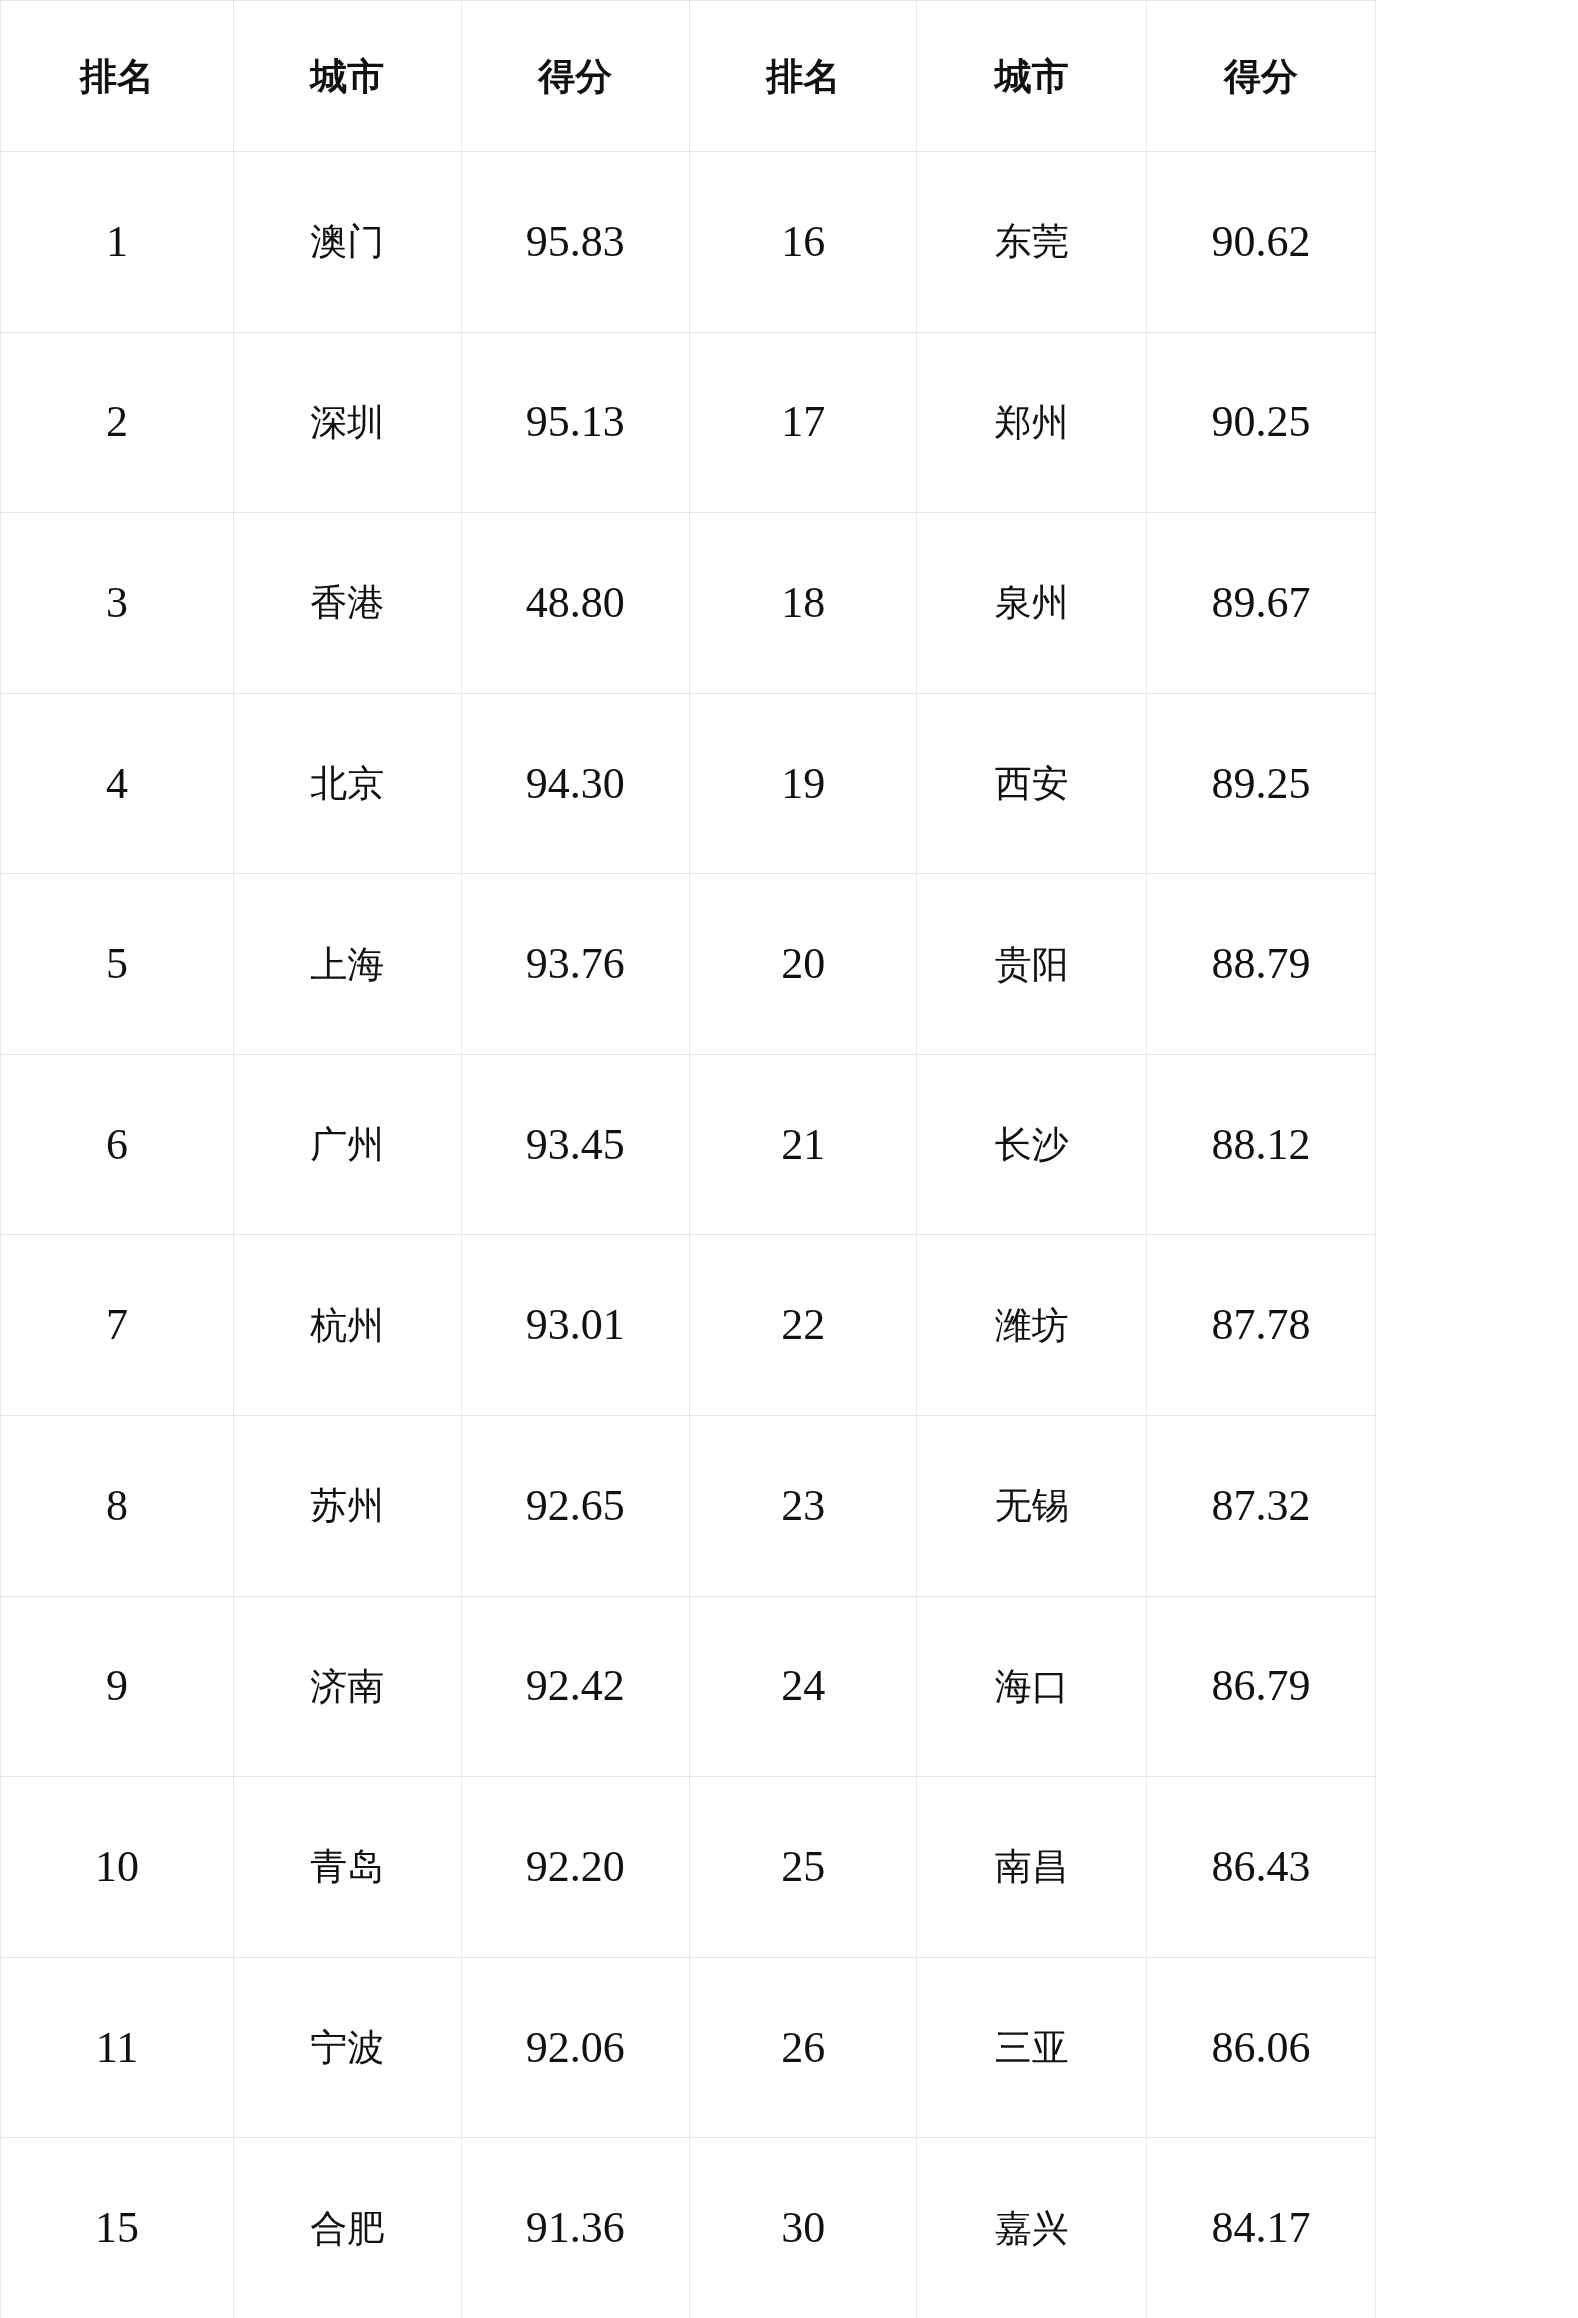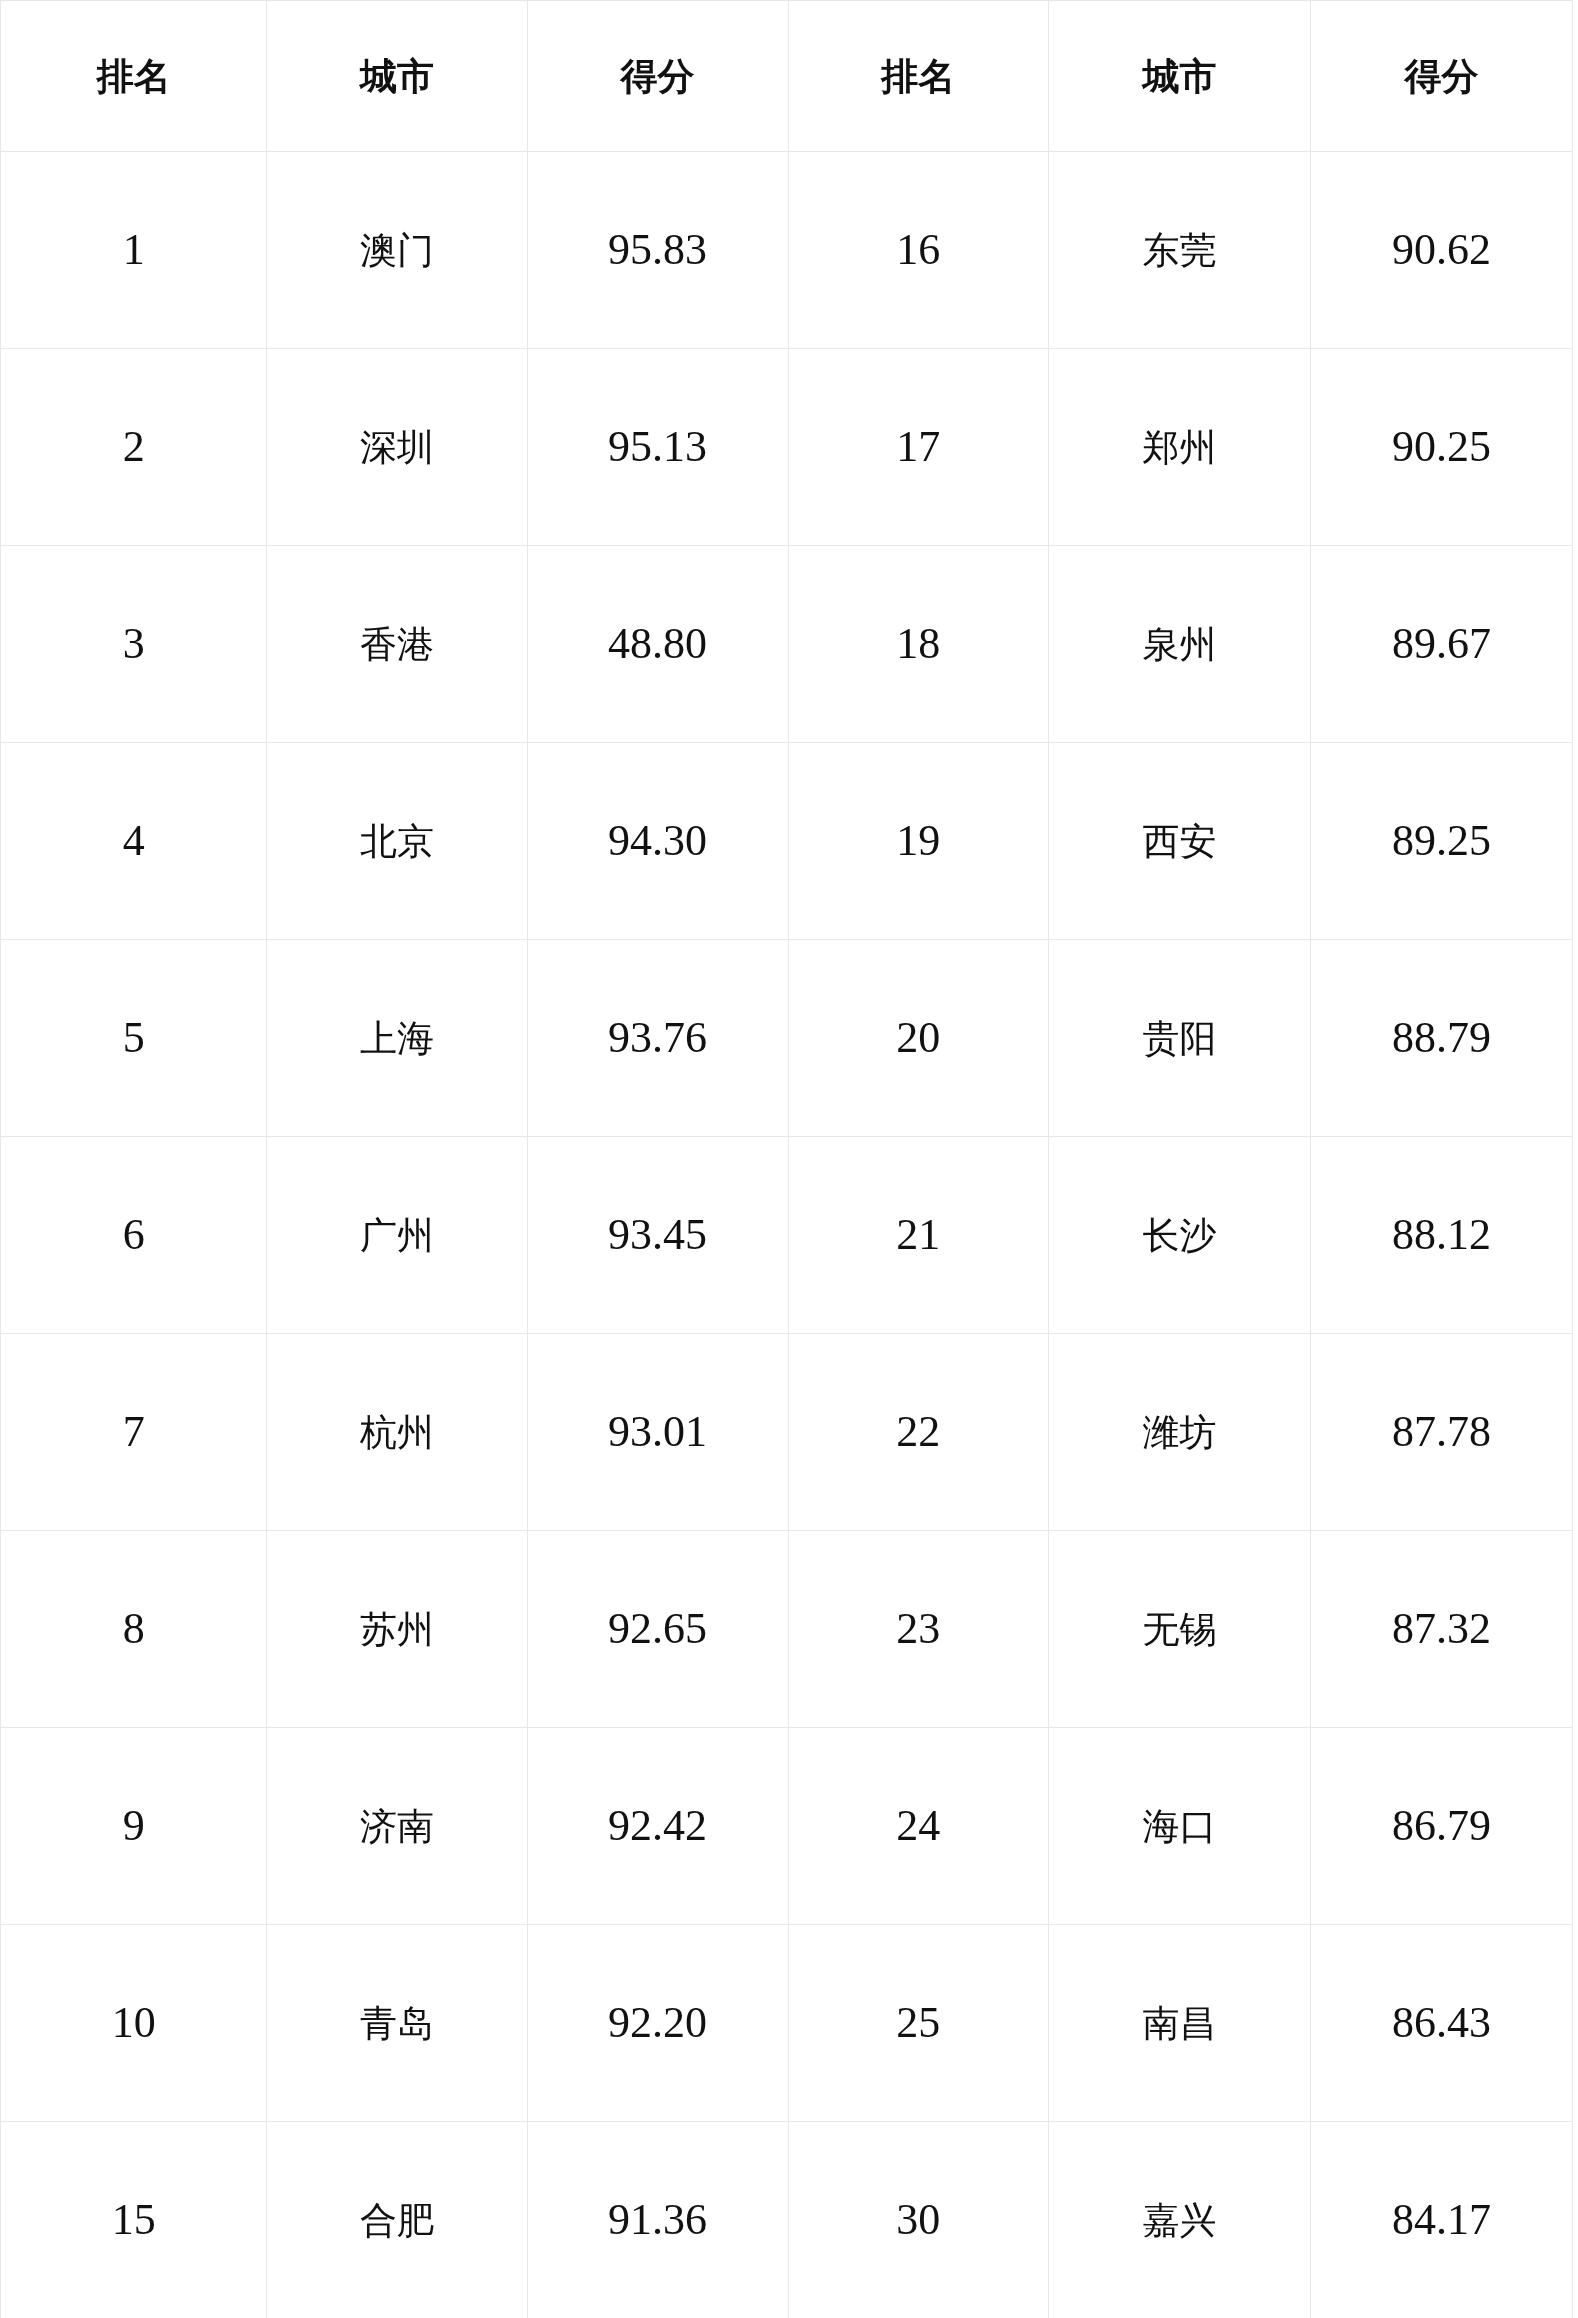--- a/index.html
+++ b/index.html
@@ -6,21 +6,21 @@
     margin: 0;
     padding: 0;
   }
   body {
     width: 1579px;
     height: 2319px;
     background: #ffffff;
     overflow: hidden;
   }
   table.rank-table {
-    width: 1573px;
+    width: 1376px;
     height: 2319px;
     border-collapse: collapse;
     table-layout: fixed;
     background: #ffffff;
   }
   .rank-table th,
   .rank-table td {
     border: 1.6px solid #e6e7eb;
     text-align: center;
     vertical-align: middle;
@@ -149,20 +149,28 @@
       </tr>
       <tr>
         <td class="cell-num">10</td>
         <td class="cell-city">青岛</td>
         <td class="cell-num">92.20</td>
         <td class="cell-num">25</td>
         <td class="cell-city">南昌</td>
         <td class="cell-num">86.43</td>
       </tr>
       <tr>
+        <td class="cell-num">11</td>
+        <td class="cell-city">宁波</td>
+        <td class="cell-num">92.06</td>
+        <td class="cell-num">26</td>
+        <td class="cell-city">三亚</td>
+        <td class="cell-num">86.06</td>
+      </tr>
+      <tr>
         <td class="cell-num">15</td>
         <td class="cell-city">合肥</td>
         <td class="cell-num">91.36</td>
         <td class="cell-num">30</td>
         <td class="cell-city">嘉兴</td>
         <td class="cell-num">84.17</td>
       </tr>
     </tbody>
 </table>
 

